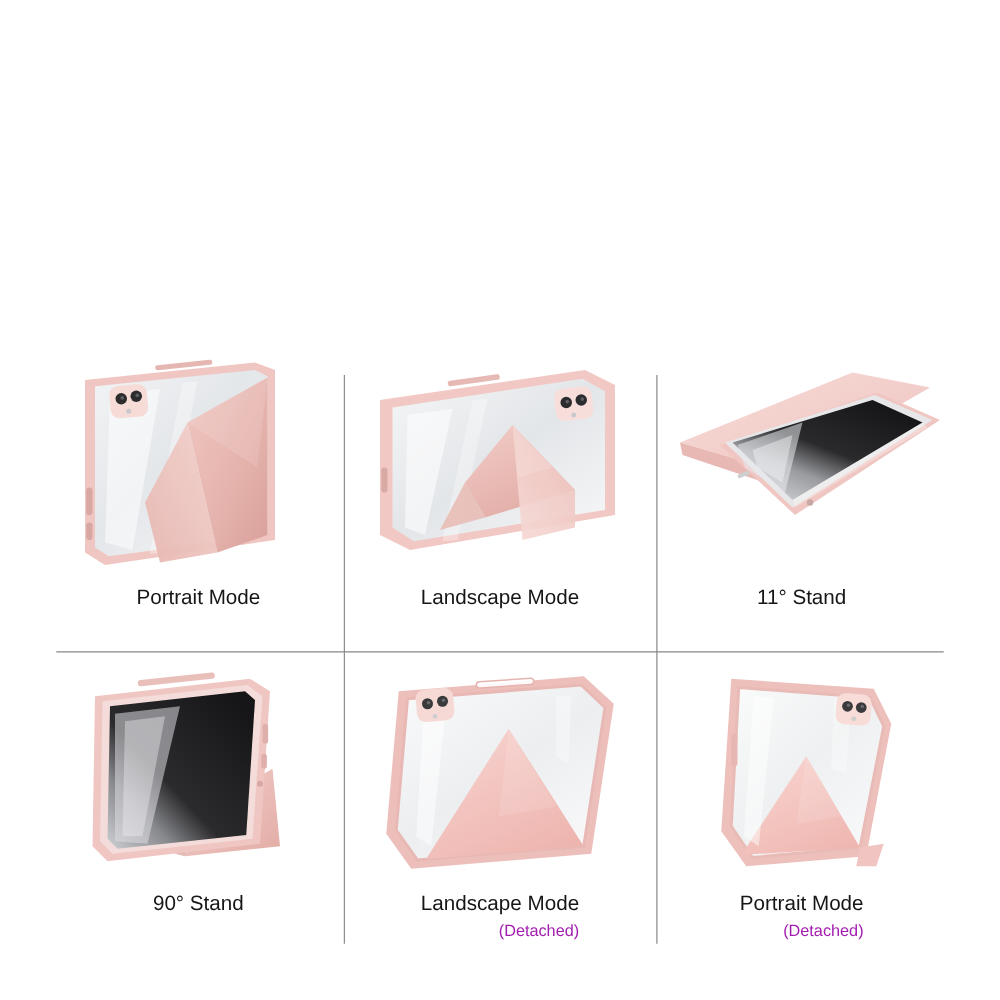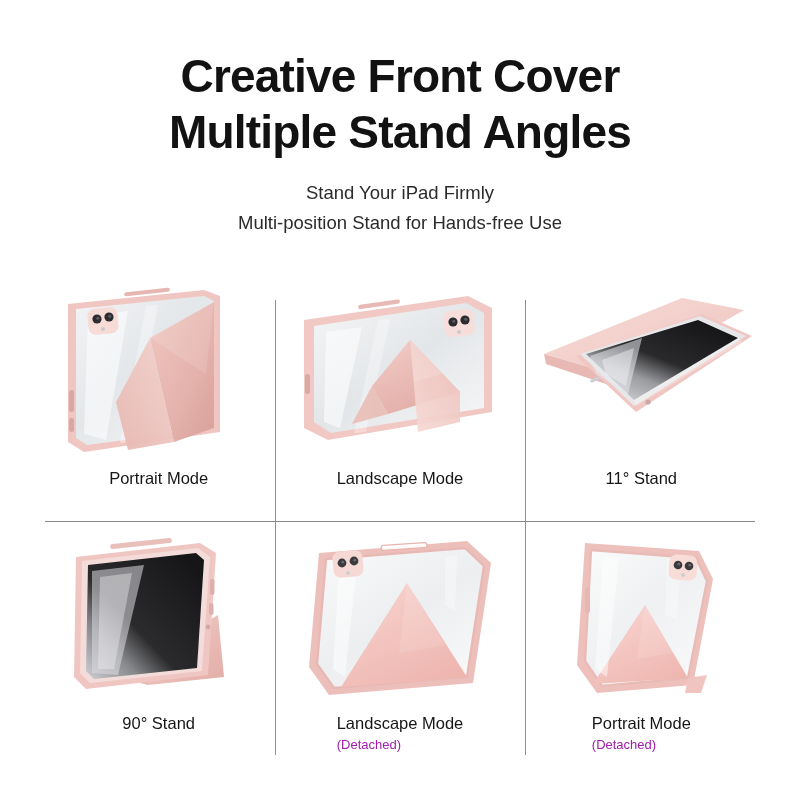--- a/index.html
+++ b/index.html
@@ -68,21 +68,21 @@
   .shot {
     width: 100%;
     height: 178px;
     position: relative;
     display: flex;
     align-items: center;
     justify-content: center;
   }
   .caption {
     margin-top: 8px;
-    text-align: left;
+    text-align: right;
   }
   .caption-main {
     font-size: 16.5px;
     color: #161616;
     line-height: 1.3;
   }
   .caption-sub {
     font-size: 13px;
     color: #a21caf;
     line-height: 1.45;
@@ -109,30 +109,20 @@
   }
 
   
   .art { display: block; }
 </style>
 </head>
 <body>
 
 <div class="page">
 
-  <div class="header">
-    <div class="headline">
-      <span>Creative Front Cover</span>
-      <span>Multiple Stand Angles</span>
-    </div>
-    <div class="subtitle">
-      <span>Stand Your iPad Firmly</span>
-      <span>Multi-position Stand for Hands-free Use</span>
-    </div>
-  </div>
 
   <div class="grid">
 
     <div class="v-div d1"></div>
     <div class="v-div d2"></div>
     <div class="h-div"></div>
 
     <div class="cell">
       <div class="shot">
         <svg class="art" width="210" height="178" viewBox="0 0 210 178">

